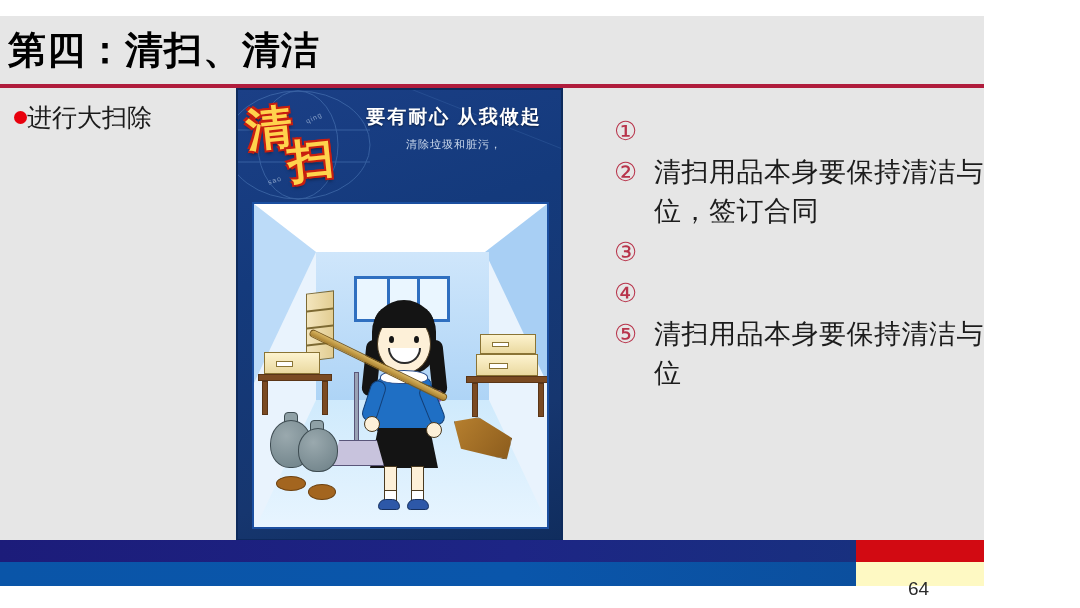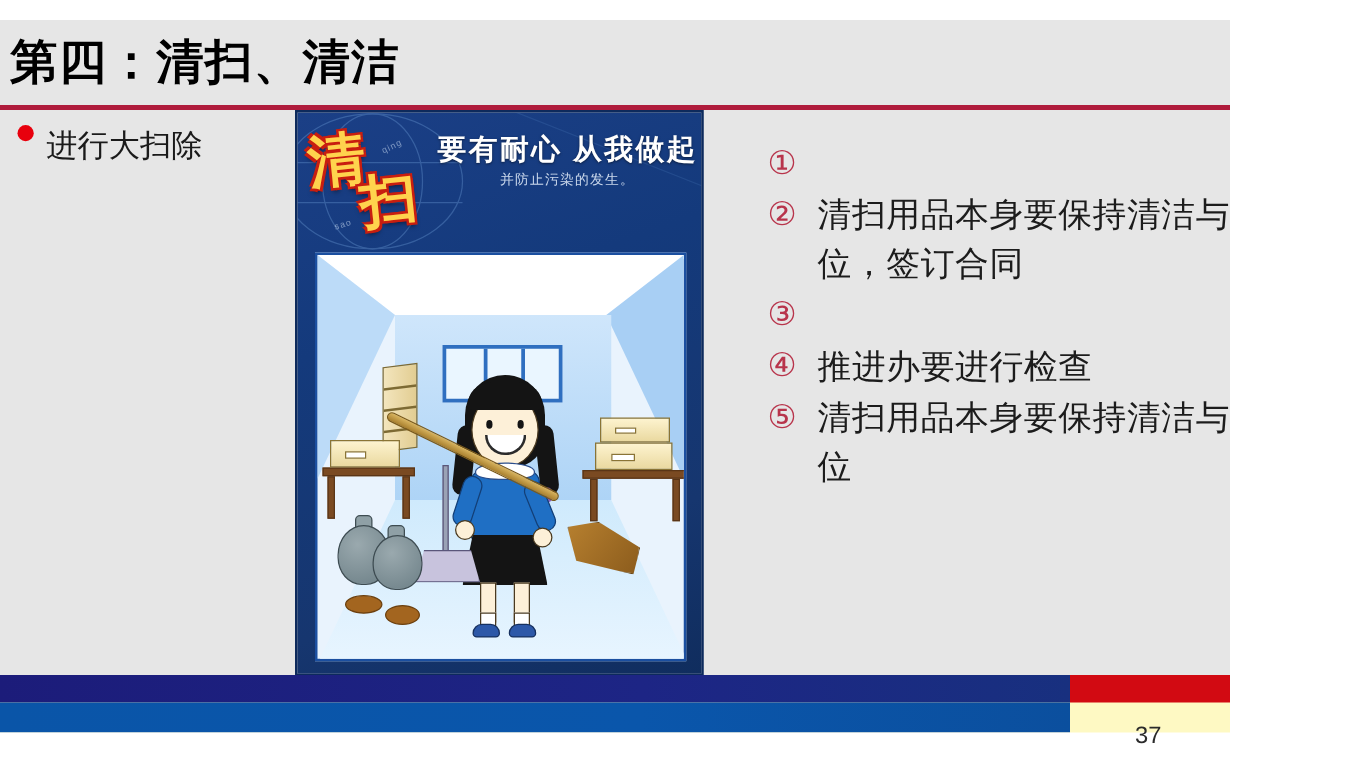--- a/index.html
+++ b/index.html
@@ -32,21 +32,21 @@
     letter-spacing:1px; line-height:52px; white-space:nowrap;
   }
   .title-rule {
     position:absolute; left:0; top:68px; width:1080px; height:4px;
     background:#b01c3c;
   }
 
   
   .bullet-row {
     position:absolute; left:14px; top:84px; width:220px; height:34px;
-    display:flex; gap:10px;
+    display:flex; align-items:center; 
   }
   .bullet-dot {
     width:13px; height:13px; border-radius:50%; background:#e8000d;
     flex:0 0 auto;
   }
   .bullet-label {
     font-family:"Liberation Sans", "DejaVu Sans", sans-serif;
     font-size:25px; color:#1a1a1a; white-space:nowrap;
   }
 
@@ -86,21 +86,21 @@
     font-family:"Liberation Sans","DejaVu Sans",sans-serif;
     font-size:7px; letter-spacing:1px; transform:rotate(-20deg);
   }
   .pinyin.p1 { left:62px; top:18px; }
   .pinyin.p2 { left:18px; top:76px; transform:rotate(-12deg); }
 
   .poster-slogan {
     position:absolute; left:112px; top:14px; width:208px;
     text-align:center;
     font-family:"Liberation Sans","DejaVu Sans",sans-serif;
-    font-weight:900; font-size:23px; color:#ffffff;
+    font-weight:900; font-size:19px; color:#ffffff;
     letter-spacing:2px;
     text-shadow:0 1px 2px rgba(0,0,0,.5);
     white-space:nowrap;
   }
   .poster-sub {
     position:absolute; left:112px; top:46px; width:208px;
     text-align:center;
     font-family:"Liberation Sans","DejaVu Sans",sans-serif;
     font-size:11px; line-height:17px; color:#d8e4f4;
     letter-spacing:1px; opacity:.92;
@@ -361,21 +361,21 @@
 
     <div class="poster-head">
       <div class="poster-title">
         <span class="ch ch1">清</span>
         <span class="ch ch2">扫</span>
         <span class="pinyin p1">qing</span>
         <span class="pinyin p2">sao</span>
       </div>
       <div class="poster-slogan">要有耐心  从我做起</div>
       <div class="poster-sub">
-        <div>并防止污染的发生。</div>
+        <div>清除垃圾和脏污，</div>
       </div>
     </div>
 
     <div class="illus">
       <div class="ceiling"></div>
       <div class="wall-left"></div>
       <div class="wall-right"></div>
       <div class="wall-back"></div>
       <div class="floor"></div>
 
@@ -450,35 +450,34 @@
     </div>
     <div class="list-item">
       <span class="num">②</span>
       <span class="item-text">清扫用品本身要保持清洁与归位，签订合同</span>
     </div>
     <div class="list-item">
       <span class="num">③</span>
     </div>
     <div class="list-item">
       <span class="num">④</span>
-      <span class="item-text">推进办要进行检查</span>
     </div>
     <div class="list-item">
       <span class="num">⑤</span>
       <span class="item-text">清扫用品本身要保持清洁与归位</span>
     </div>
   </div>
 
   <div class="bar-navy"></div>
   <div class="bar-blue"></div>
   <div class="bar-red"></div>
   <div class="footer-white">
     
     
     
     
     
     
     
   </div>
-  <div class="page-num">37</div>
+  <div class="page-num">64</div>
 
 </div>
 
 </body></html>

